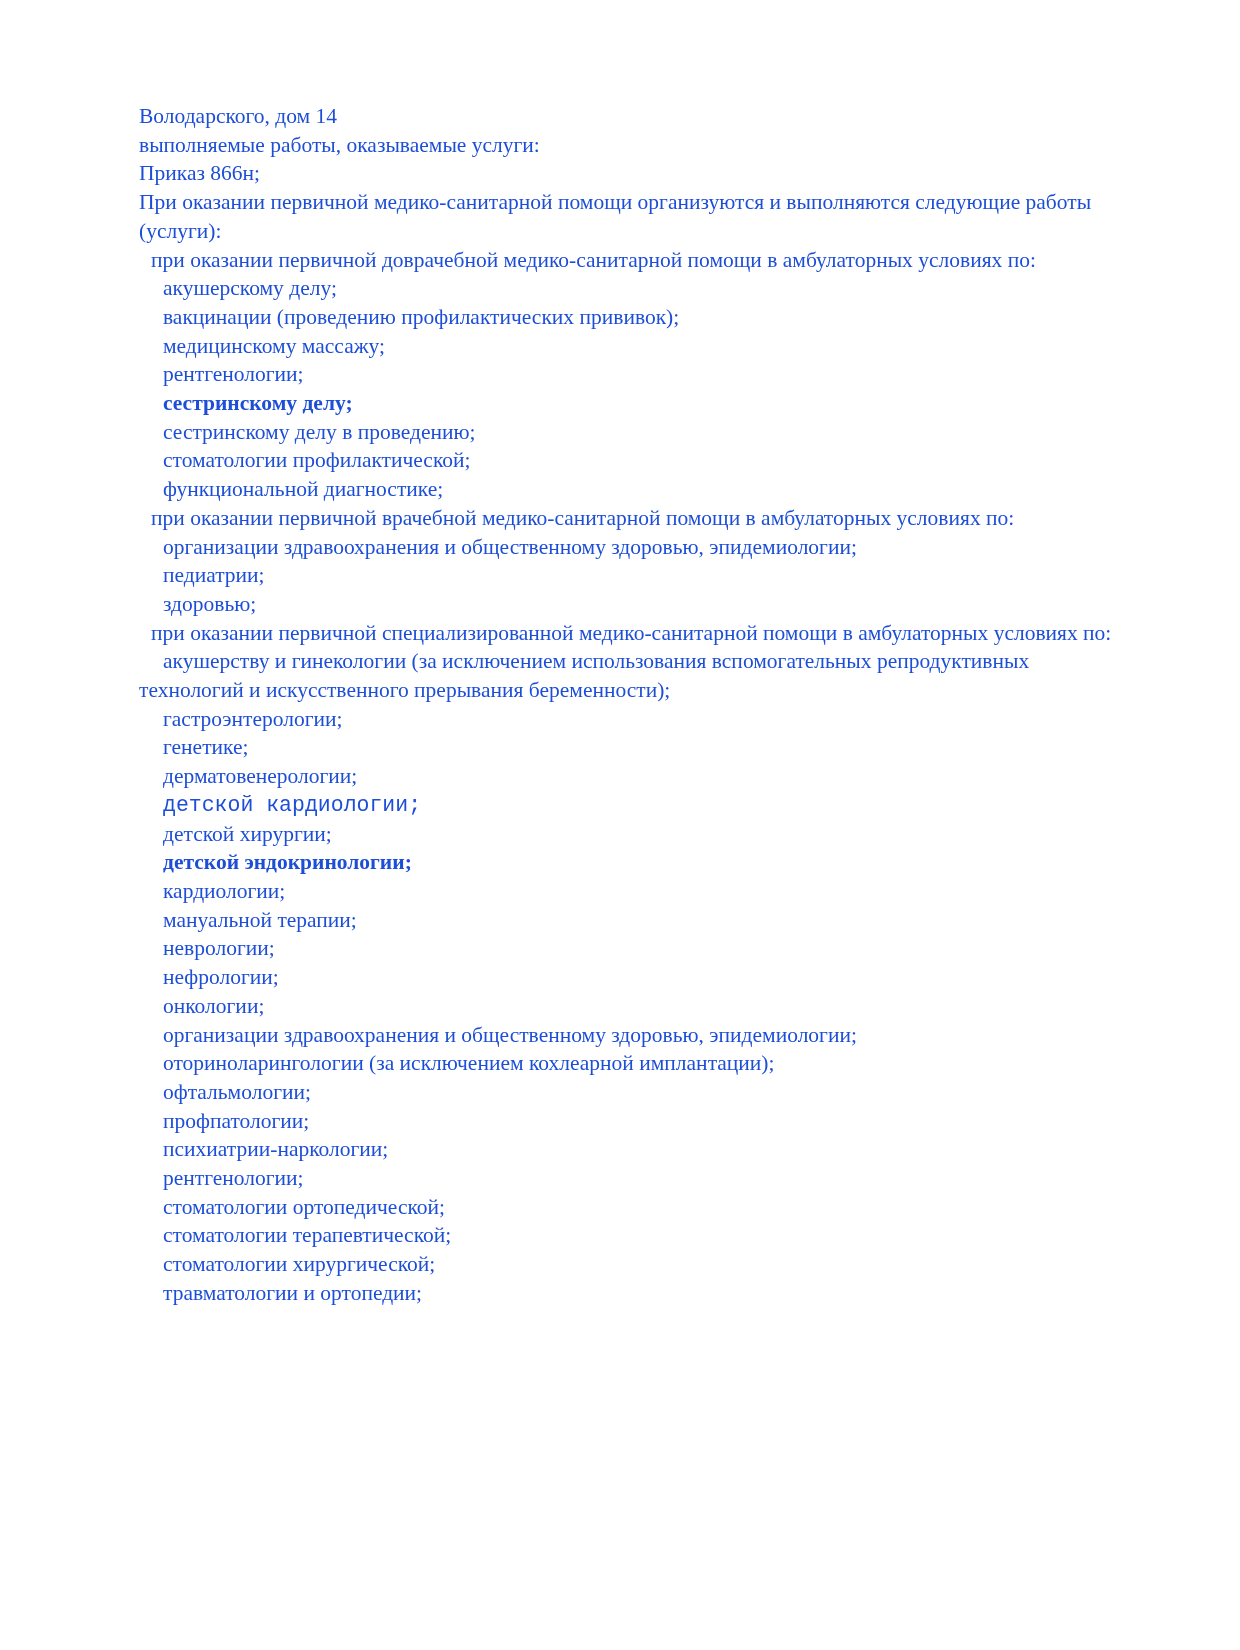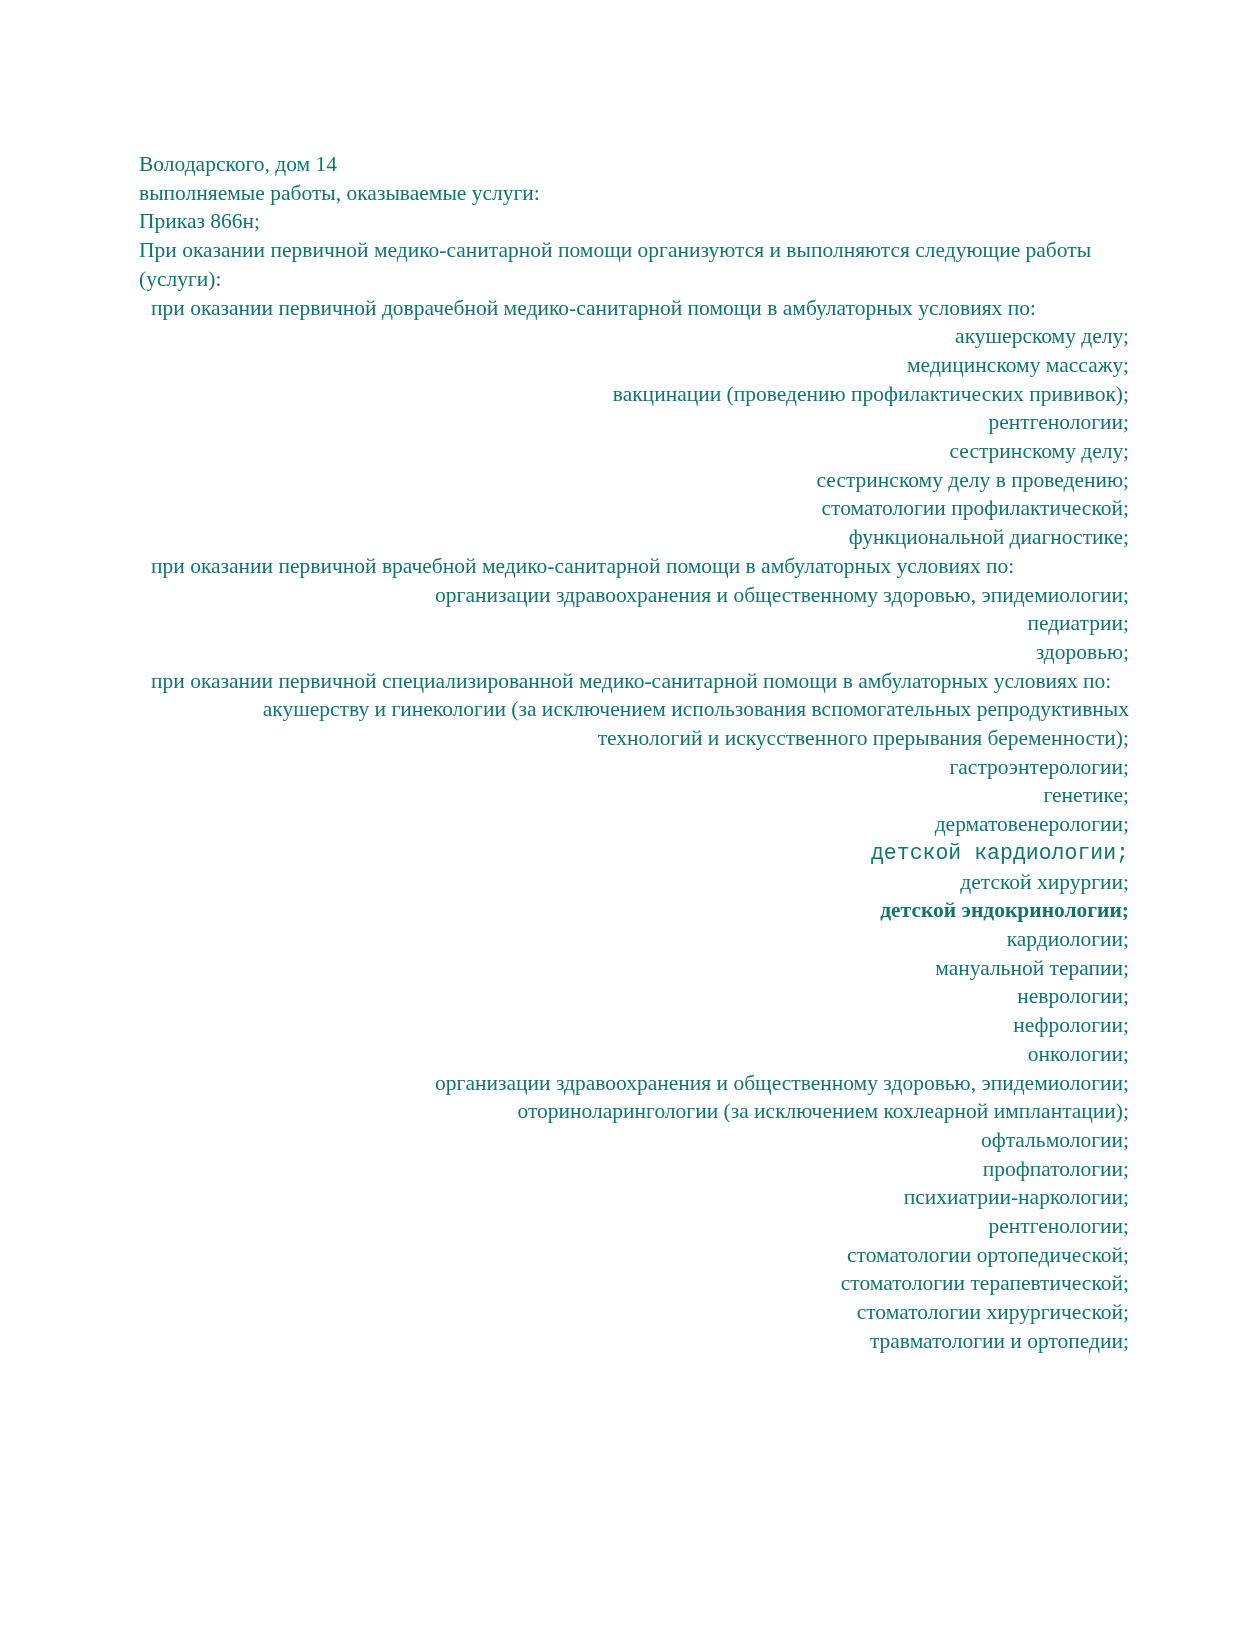--- a/index.html
+++ b/index.html
@@ -14,47 +14,46 @@
       overflow: hidden;
     }
     .page {
       position: absolute;
       left: 139px;
       top: 102px;
       width: 990px;
       font-family: "Liberation Serif", "DejaVu Serif", serif;
       font-size: 21.5px;
       line-height: 28.7px;
-      color: #0f766e;
-      margin-top: 48px;
+      color: #1d4ed8;
     }
     .line {
       white-space: pre-wrap;
       margin: 0;
     }
     .indent-1 { padding-left: 12px; }
-    .indent-2 { padding-left: 24px; text-align: right; }
+    .indent-2 { padding-left: 24px; }
   </style>
 </head>
 <body>
 
 <div class="page">
   <p class="line">Володарского, дом 14</p>
   <p class="line">выполняемые работы, оказываемые услуги:</p>
   <p class="line">Приказ 866н;</p>
   <p class="line">При оказании первичной медико-санитарной помощи организуются и выполняются следующие работы (услуги):</p>
 
   <div>
     <p class="line indent-1" style="text-indent: 12px; padding-left: 0px;">при оказании первичной доврачебной медико-санитарной помощи в амбулаторных условиях по:</p>
     <div>
       <p class="line indent-2" style="padding-left: 0px; text-indent: 24px;">акушерскому делу;</p>
+      <p class="line indent-2" style="padding-left: 0px; text-indent: 24px;">вакцинации (проведению профилактических прививок);</p>
       <p class="line indent-2" style="padding-left: 0px; text-indent: 24px;">медицинскому массажу;</p>
-      <p class="line indent-2" style="padding-left: 0px; text-indent: 24px;">вакцинации (проведению профилактических прививок);</p>
       <p class="line indent-2" style="padding-left: 0px; text-indent: 24px;">рентгенологии;</p>
-      <p class="line indent-2" style="padding-left: 0px; text-indent: 24px;">сестринскому делу;</p>
+      <p class="line indent-2" style="padding-left: 0px; text-indent: 24px; font-weight: bold;">сестринскому делу;</p>
       <p class="line indent-2" style="padding-left: 0px; text-indent: 24px;">сестринскому делу в проведению;</p>
       <p class="line indent-2" style="padding-left: 0px; text-indent: 24px;">стоматологии профилактической;</p>
       <p class="line indent-2" style="padding-left: 0px; text-indent: 24px;">функциональной диагностике;</p>
     </div>
   </div>
 
   <div>
     <p class="line indent-1" style="padding-left: 0px; text-indent: 12px;">при оказании первичной врачебной медико-санитарной помощи в амбулаторных условиях по:</p>
     <div>
       <p class="line indent-2" style="padding-left: 0px; text-indent: 24px;">организации здравоохранения и общественному здоровью, эпидемиологии;</p>

